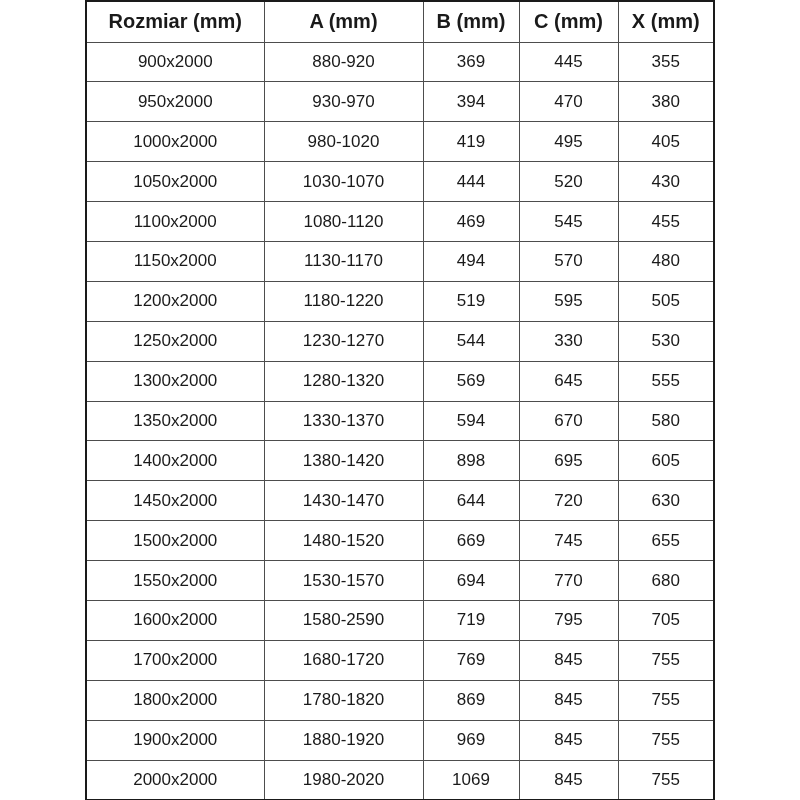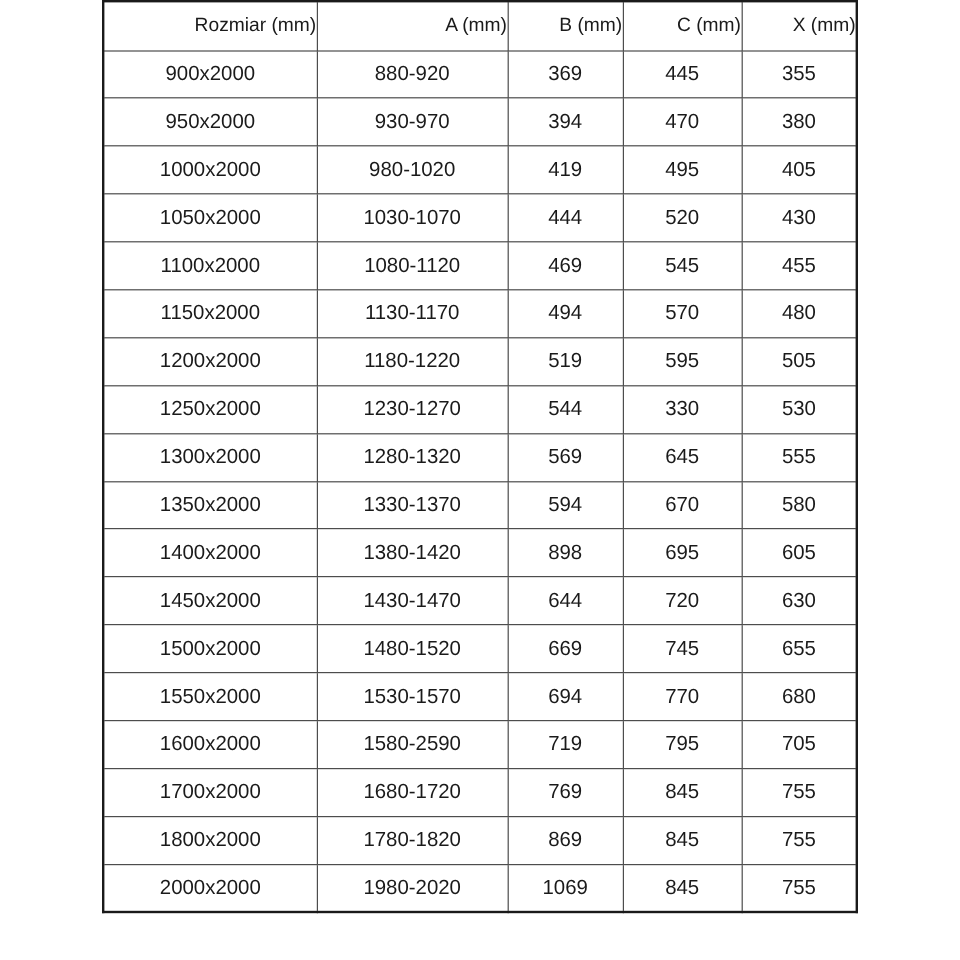--- a/index.html
+++ b/index.html
@@ -30,23 +30,22 @@
     text-align: center;
     vertical-align: middle;
     color: #1a1a1a;
     padding: 0;
     overflow: hidden;
     white-space: nowrap;
   }
   table.size-table thead tr { height: 41px; }
   table.size-table tbody tr { height: 39.9px; }
   table.size-table th {
-    font-size: 16px;
-    font-weight: normal;
-    text-align: right;
+    font-size: 20px;
+    font-weight: bold;
   }
   table.size-table td {
     font-size: 17px;
     font-weight: normal;
   }
   col.col-rozmiar { width: 178px; }
   col.col-a { width: 159px; }
   col.col-b { width: 96px; }
   col.col-c { width: 99px; }
   col.col-x { width: 96px; }
@@ -186,20 +185,27 @@
           <td>755</td>
         </tr>
         <tr>
           <td>1800x2000</td>
           <td>1780-1820</td>
           <td>869</td>
           <td>845</td>
           <td>755</td>
         </tr>
         <tr>
+          <td>1900x2000</td>
+          <td>1880-1920</td>
+          <td>969</td>
+          <td>845</td>
+          <td>755</td>
+        </tr>
+        <tr>
           <td>2000x2000</td>
           <td>1980-2020</td>
           <td>1069</td>
           <td>845</td>
           <td>755</td>
         </tr>
       </tbody>
   </table>
 </div>
 

